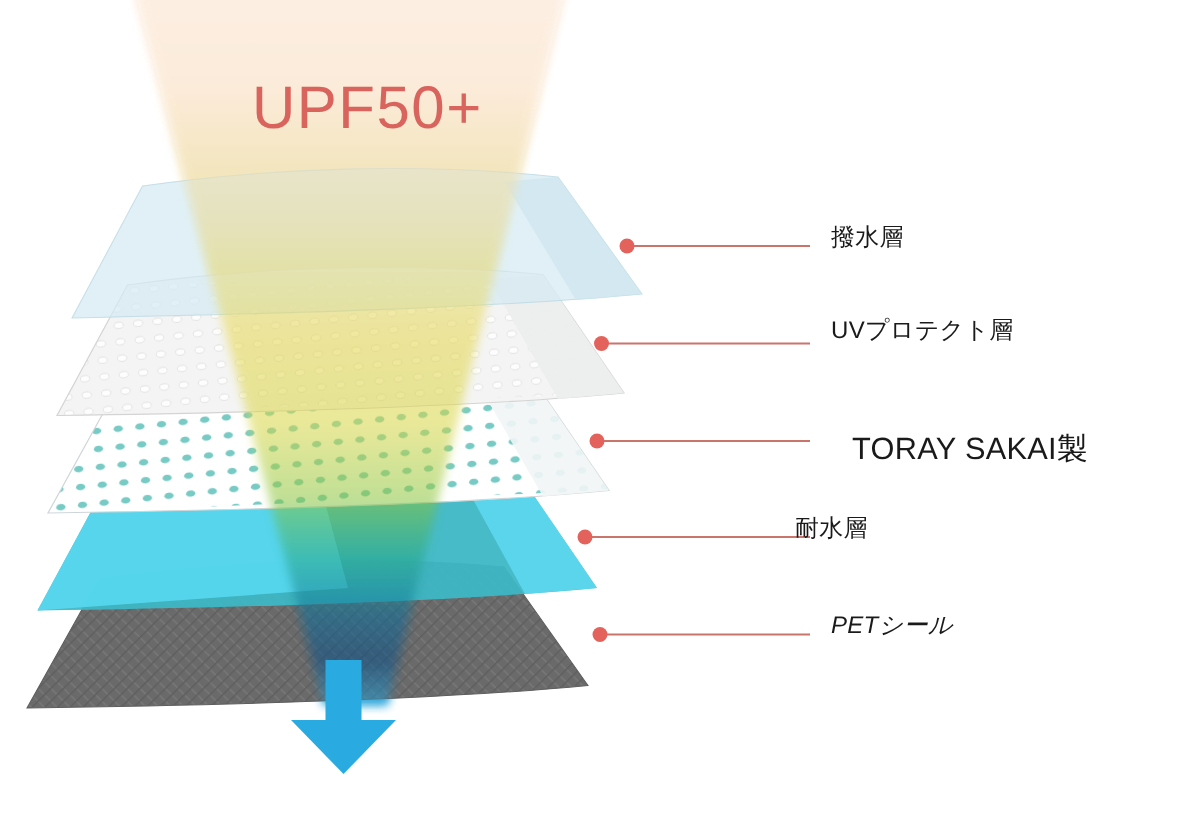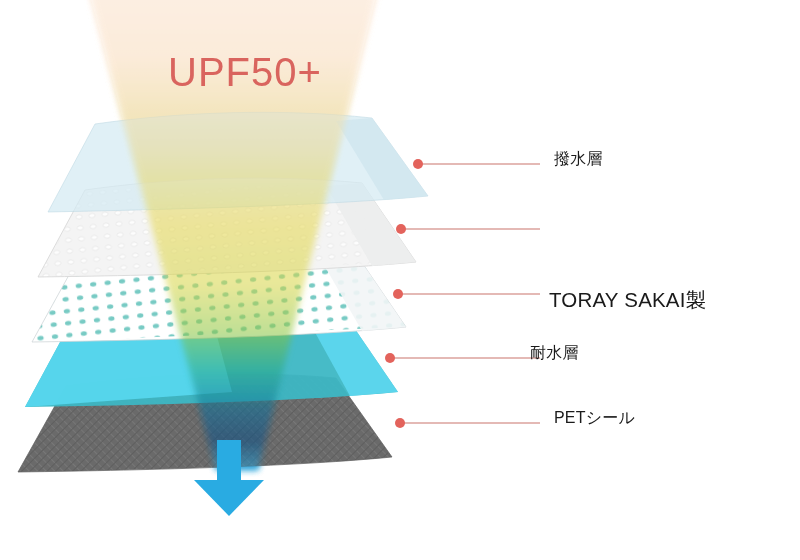--- a/index.html
+++ b/index.html
@@ -153,22 +153,23 @@
 
       <line x1="400" y1="423" x2="540" y2="423" stroke="#c9756c" stroke-width="1.2"></line>
       <circle cx="400" cy="423" r="5" fill="#e3635c"></circle>
     </g>
   </svg>
 
   <div style="position:absolute;left:168px;top:50px;font-size:40px;color:#d9645e;letter-spacing:1px;font-family:'Liberation Sans','DejaVu Sans',sans-serif;">UPF50+</div>
 
   <div class="label" style="left:554px;top:150px;">撥水層</div>
 
+  <div class="label" style="left:554px;top:212px;">UVプロテクト層</div>
 
-  <div class="label two-line" style="left:549px;top:265px;">
+  <div class="label two-line" style="left:568px;top:265px;">
     <div>TORAY SAKAI製</div>
   </div>
 
   <div class="label" style="left:530px;top:344px;">耐水層</div>
 
-  <div class="label" style="left:554px;top:409px;">PETシール</div>
+  <div class="label" style="left:554px;top:409px;font-style:italic;">PETシール</div>
 
 </div>
 
 </body></html>

